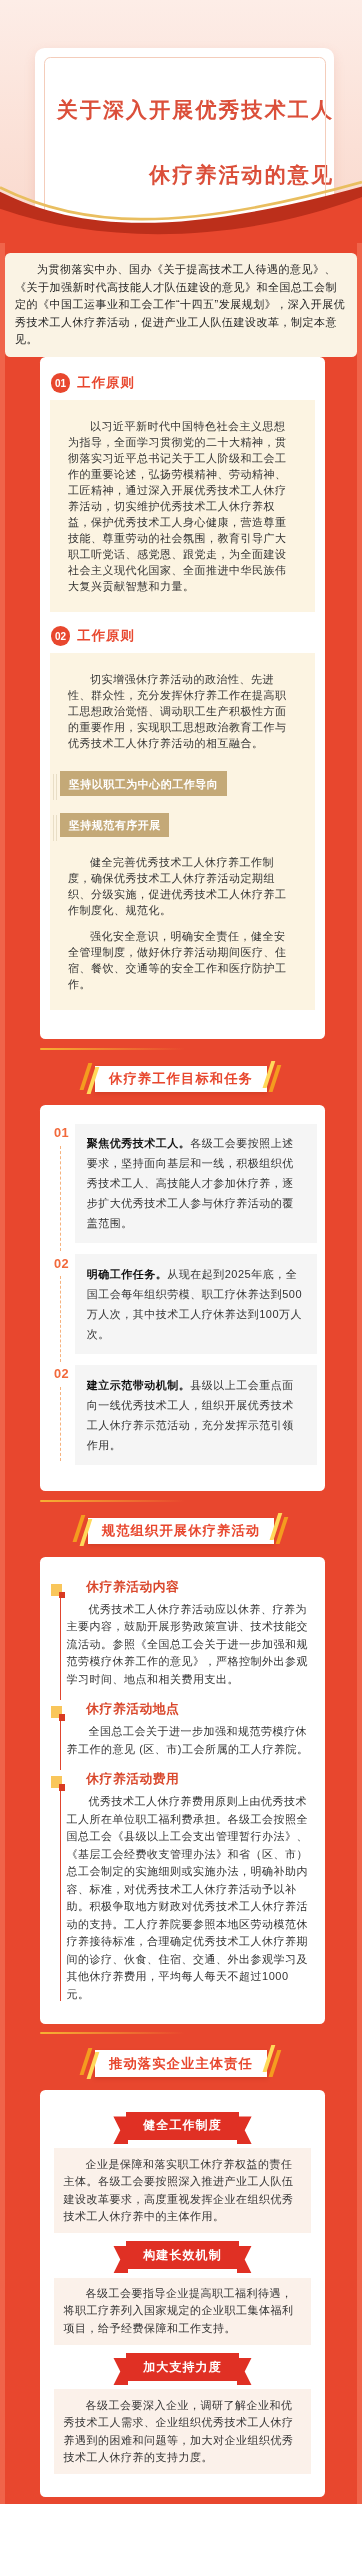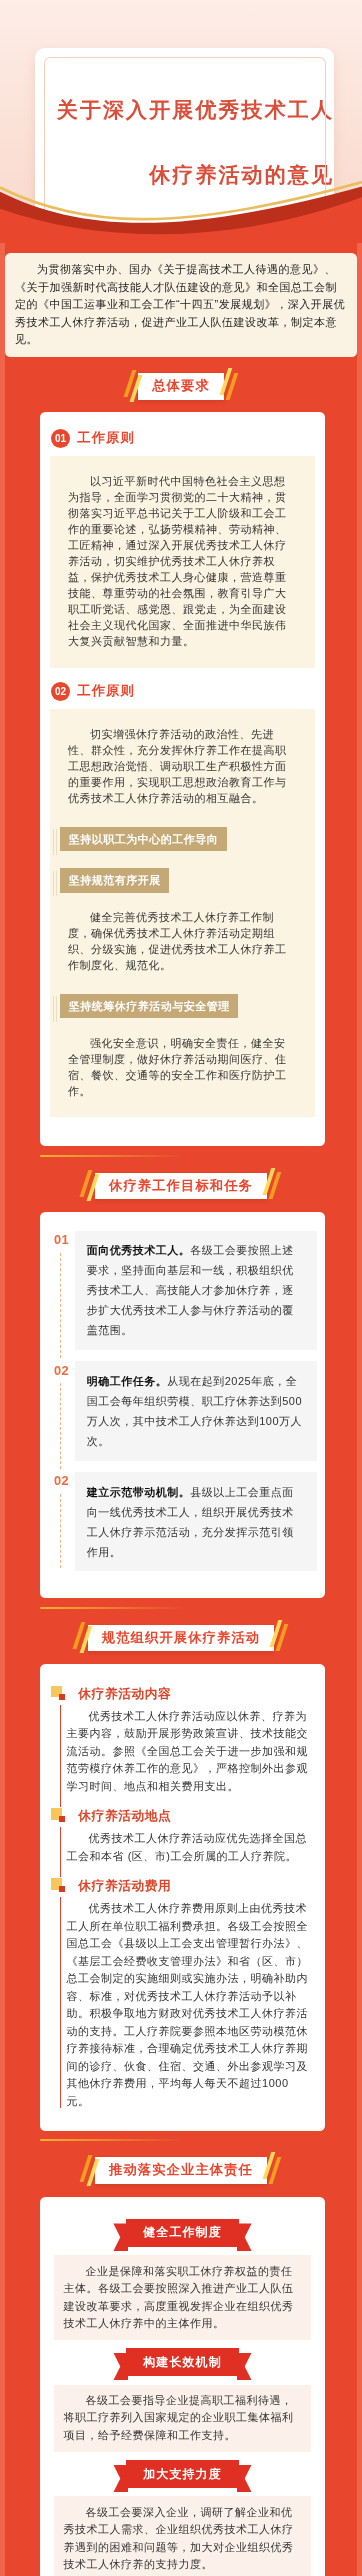--- a/index.html
+++ b/index.html
@@ -54,21 +54,21 @@
   .goal.last::before{bottom:3.2px;}
   .gnum{position:absolute;left:0;top:1.1px;color:#F2693B;font-weight:800;font-size:12.8px;letter-spacing:0.5px;}
   .gbox{background:#F5F5F5;padding:9.6px 11.7px;font-size:11px;line-height:20px;color:#333;letter-spacing:0.5px;}
   .gbox p{margin:0;}
   .gbox b{font-weight:800;color:#111;}
 
   
   .org-item{position:relative;padding:0 14px 5.3px 26.6px;}
   .org-item::before{content:"";position:absolute;left:19.7px;top:19px;bottom:-6.4px;width:1.1px;background:#E0452F;}
   .org-item.last::before{bottom:7.4px;}
-  .bullet-row{display:flex;align-items:flex-start;gap:16px;margin:7.4px 0 5.3px -16px;}
+  .bullet-row{display:flex;align-items:flex-end;gap:24px;margin:7.4px 0 5.3px -16px;}
   .bsq{position:relative;width:11.7px;height:11.7px;background:#F9C65B;flex:none;}
   .bsq::after{content:"";position:absolute;right:-2.7px;bottom:-2.7px;width:6.4px;height:6.4px;background:#D93A22;}
   .bullet-title{color:#D9472B;font-size:12.8px;font-weight:800;letter-spacing:0.5px;}
   .org-body{margin:0;font-size:11px;line-height:17.5px;color:#333;letter-spacing:0.5px;text-indent:2em;padding-right:1.1px;}
 
   
   .ribbon-wrap{text-align:center;margin:8.5px 0 8.5px;}
   .ribbon{position:relative;display:inline-block;background:#E03024;color:#fff;font-size:12px;font-weight:800;letter-spacing:1.1px;padding:5.3px 17px;}
   .ribbon::before,.ribbon::after{content:"";position:absolute;top:4.3px;width:15px;height:100%;background:#E03024;}
   .ribbon::before{left:-12.8px;clip-path:polygon(0 0,100% 0,100% 100%,0 100%,46% 50%);}
@@ -93,70 +93,60 @@
       <path d="M0,84 C210,158 470,142 682,62 L682,150 L0,150 Z" fill="#E8472E"></path>
     </svg>
   </div>
 
   <div class="red-body">
 
     <div class="intro">
       <p>为贯彻落实中办、国办《关于提高技术工人待遇的意见》、《关于加强新时代高技能人才队伍建设的意见》和全国总工会制定的《中国工运事业和工会工作“十四五”发展规划》，深入开展优秀技术工人休疗养活动，促进产业工人队伍建设改革，制定本意见。</p>
     </div>
 
-    <div class="banner-wrap">
-      <div class="banner">
-        <span class="slash sl1"></span>
-        <span class="slash sl2"></span>
-        <span>总体要求</span>
-        <span class="slash sr1"></span>
-        <span class="slash sr2"></span>
-      </div>
-    </div>
 
     <div class="card">
       <div class="sec-head">
         <span class="num-circle">01</span>
         <span class="sec-title">工作原则</span>
       </div>
       <div class="beige">
         <p>以习近平新时代中国特色社会主义思想为指导，全面学习贯彻党的二十大精神，贯彻落实习近平总书记关于工人阶级和工会工作的重要论述，弘扬劳模精神、劳动精神、工匠精神，通过深入开展优秀技术工人休疗养活动，切实维护优秀技术工人休疗养权益，保护优秀技术工人身心健康，营造尊重技能、尊重劳动的社会氛围，教育引导广大职工听党话、感党恩、跟党走，为全面建设社会主义现代化国家、全面推进中华民族伟大复兴贡献智慧和力量。</p>
       </div>
 
       <div class="sec-head">
         <span class="num-circle">02</span>
         <span class="sec-title">工作原则</span>
       </div>
       <div class="beige">
         <p>切实增强休疗养活动的政治性、先进性、群众性，充分发挥休疗养工作在提高职工思想政治觉悟、调动职工生产积极性方面的重要作用，实现职工思想政治教育工作与优秀技术工人休疗养活动的相互融合。</p>
         <div class="tan-head">坚持以职工为中心的工作导向</div>
         <div class="tan-head">坚持规范有序开展</div>
         <p>健全完善优秀技术工人休疗养工作制度，确保优秀技术工人休疗养活动定期组织、分级实施，促进优秀技术工人休疗养工作制度化、规范化。</p>
-        <div class="tan-head">坚持统筹休疗养活动与安全管理</div>
         <p>强化安全意识，明确安全责任，健全安全管理制度，做好休疗养活动期间医疗、住宿、餐饮、交通等的安全工作和医疗防护工作。</p>
       </div>
     </div>
 
     <div class="divider"></div>
 
     <div class="banner-wrap">
       <div class="banner">
         <span class="slash sl1"></span>
         <span class="slash sl2"></span>
         <span>休疗养工作目标和任务</span>
         <span class="slash sr1"></span>
         <span class="slash sr2"></span>
       </div>
     </div>
 
     <div class="card">
       <div class="goal">
         <span class="gnum">01</span>
         <div class="gbox">
-          <p><b>面向优秀技术工人。</b><span>各级工会要按照上述要求，坚持面向基层和一线，积极组织优秀技术工人、高技能人才参加休疗养，逐步扩大优秀技术工人参与休疗养活动的覆盖范围。</span></p>
+          <p><b>聚焦优秀技术工人。</b><span>各级工会要按照上述要求，坚持面向基层和一线，积极组织优秀技术工人、高技能人才参加休疗养，逐步扩大优秀技术工人参与休疗养活动的覆盖范围。</span></p>
         </div>
       </div>
       <div class="goal">
         <span class="gnum">02</span>
         <div class="gbox">
           <p><b>明确工作任务。</b><span>从现在起到2025年底，全国工会每年组织劳模、职工疗休养达到500万人次，其中技术工人疗休养达到100万人次。</span></p>
         </div>
       </div>
       <div class="goal last">
         <span class="gnum">02</span>
@@ -184,21 +174,21 @@
           <span class="bsq"></span>
           <span class="bullet-title">休疗养活动内容</span>
         </div>
         <p class="org-body">优秀技术工人休疗养活动应以休养、疗养为主要内容，鼓励开展形势政策宣讲、技术技能交流活动。参照《全国总工会关于进一步加强和规范劳模疗休养工作的意见》，严格控制外出参观学习时间、地点和相关费用支出。</p>
       </div>
       <div class="org-item">
         <div class="bullet-row">
           <span class="bsq"></span>
           <span class="bullet-title">休疗养活动地点</span>
         </div>
-        <p class="org-body">优秀技术工人休疗养活动应优先选择全国总工会和本省 (区、市)工会所属的工人疗养院。</p>
+        <p class="org-body">全国总工会关于进一步加强和规范劳模疗休养工作的意见 (区、市)工会所属的工人疗养院。</p>
       </div>
       <div class="org-item last">
         <div class="bullet-row">
           <span class="bsq"></span>
           <span class="bullet-title">休疗养活动费用</span>
         </div>
         <p class="org-body">优秀技术工人休疗养费用原则上由优秀技术工人所在单位职工福利费承担。各级工会按照全国总工会《县级以上工会支出管理暂行办法》、《基层工会经费收支管理办法》和省（区、市）总工会制定的实施细则或实施办法，明确补助内容、标准，对优秀技术工人休疗养活动予以补助。积极争取地方财政对优秀技术工人休疗养活动的支持。工人疗养院要参照本地区劳动模范休疗养接待标准，合理确定优秀技术工人休疗养期间的诊疗、伙食、住宿、交通、外出参观学习及其他休疗养费用，平均每人每天不超过1000元。</p>
       </div>
     </div>
 

